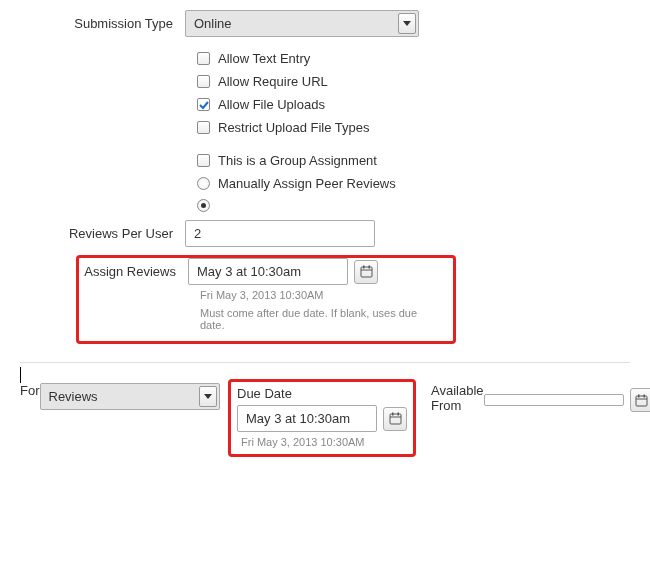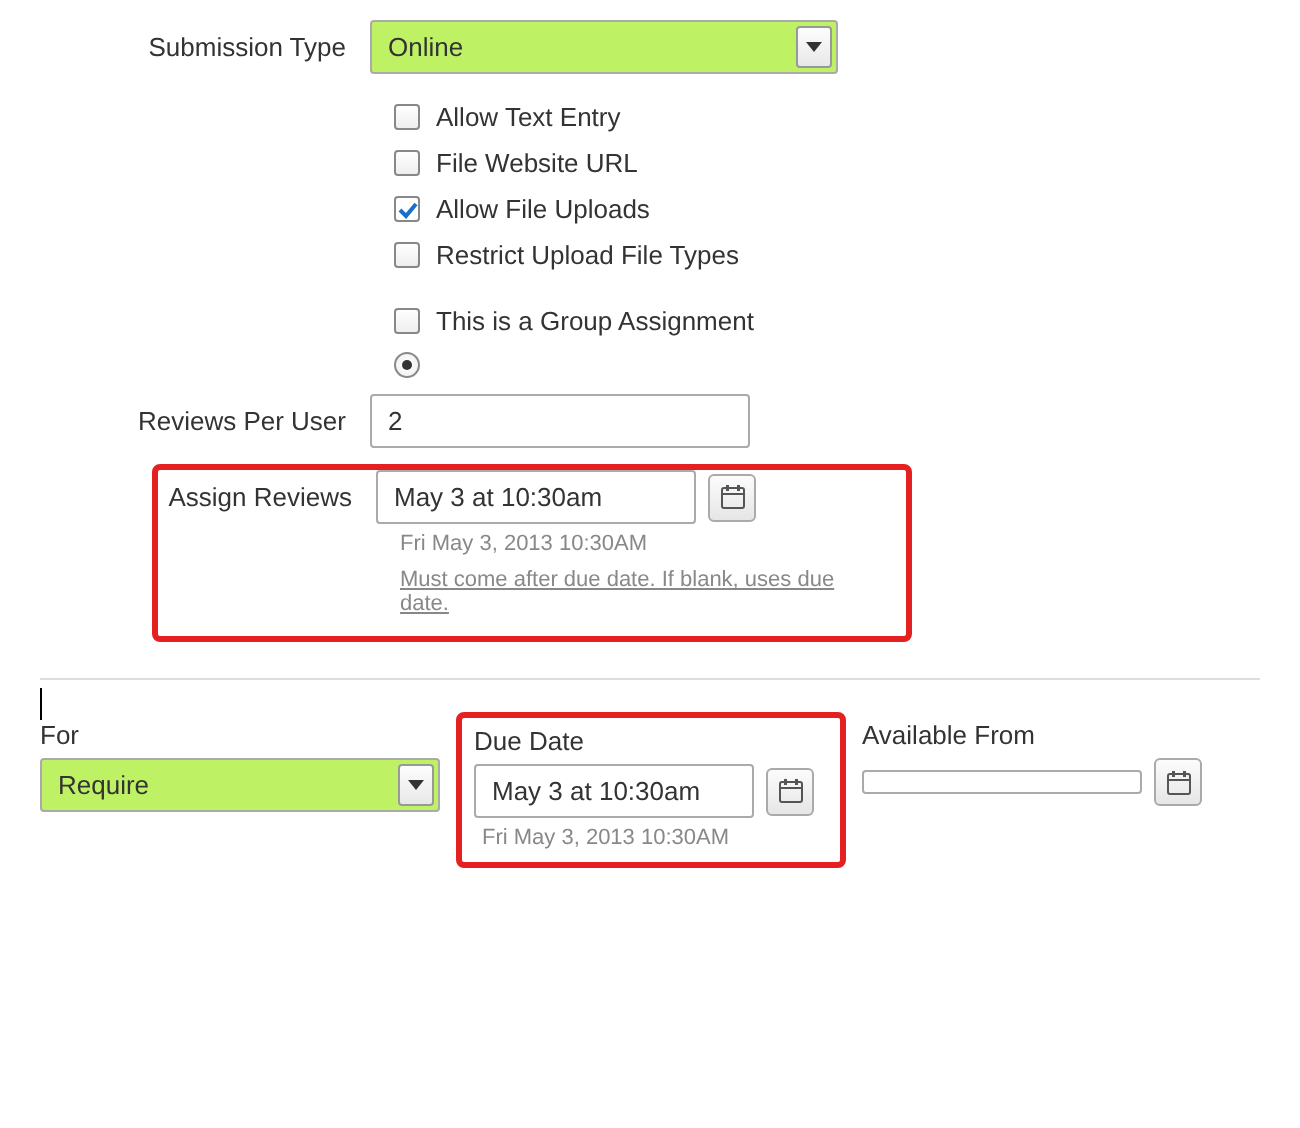--- a/index.html
+++ b/index.html
@@ -24,21 +24,21 @@
   }
   .field-col {
     flex: 1;
   }
   .select-wrap {
     position: relative;
     display: inline-block;
     width: 234px;
     border: 1px solid #aaa;
     border-radius: 2px;
-    background: #bef264;
+    background: #e5e5e5;
   }
   .select-wrap .value {
     display: block;
     padding: 5px 8px;
   }
   .select-wrap .chev {
     position: absolute;
     right: 2px;
     top: 2px;
     bottom: 2px;
@@ -142,42 +142,41 @@
     font-size: 11px;
     color: #888;
     margin-left: 121px;
     margin-top: 4px;
   }
   .helptext {
     font-size: 11px;
     color: #888;
     margin-left: 121px;
     margin-top: 6px;
-    text-decoration: underline;
   }
   hr.divider {
     border: none;
     border-top: 1px solid #ddd;
     margin: 18px 0 4px 0;
   }
   .cursor-bar {
     display: inline-block;
     width: 1px;
     height: 16px;
     background: #000;
     vertical-align: bottom;
   }
   .bottom-grid {
     display: flex;
     gap: 8px;
     align-items: flex-start;
   }
   .bottom-col {
     display: flex;
-    flex-direction: column;
+    flex-direction: row;
   }
   .bottom-col .lbl {
     margin-bottom: 4px;
   }
   .for-col { width: 200px; }
   .due-col { width: 195px; }
   .avail-col { width: 195px; }
   .due-box {
     border: 3px solid #e42020;
     border-radius: 4px;
@@ -215,41 +214,45 @@
 </div>
 
 
 <div class="check-list first">
   <div class="opt">
     <span class="cbx"></span>
     <span>Allow Text Entry</span>
   </div>
   <div class="opt">
     <span class="cbx"></span>
-    <span>File Website URL</span>
+    <span>Allow Require URL</span>
   </div>
   <div class="opt">
     <span class="cbx checked">
       <svg viewBox="0 0 10 10">
           <path d="M1 5 L4 8 L9 2" stroke="#1a6fc9" stroke-width="2" fill="none"></path>
         </svg>
     </span>
     <span>Allow File Uploads</span>
   </div>
   <div class="opt">
     <span class="cbx"></span>
     <span>Restrict Upload File Types</span>
   </div>
 </div>
 
 
 <div class="check-list gap">
   <div class="opt">
     <span class="cbx"></span>
     <span>This is a Group Assignment</span>
+  </div>
+  <div class="opt">
+    <span class="radio"></span>
+    <span>Manually Assign Peer Reviews</span>
   </div>
   <div class="opt">
     <span class="radio checked"></span>
   </div>
 </div>
 
 
 <div class="form-row" style="margin-top:4px;">
   <div class="label-col">Reviews Per User</div>
   <div class="field-col">
@@ -280,21 +283,21 @@
 </div>
 
 <hr class="divider">
 <span class="cursor-bar"></span>
 
 
 <div class="bottom-grid">
   <div class="bottom-col for-col">
     <div class="lbl">For</div>
     <div class="select-wrap full">
-      <span class="value">Require</span>
+      <span class="value">Reviews</span>
       <span class="chev">
         <svg viewBox="0 0 8 5">
             <path d="M0 0 L4 5 L8 0 Z" fill="#333"></path>
           </svg>
       </span>
     </div>
   </div>
 
   <div class="bottom-col due-col">
     <div class="due-box">

